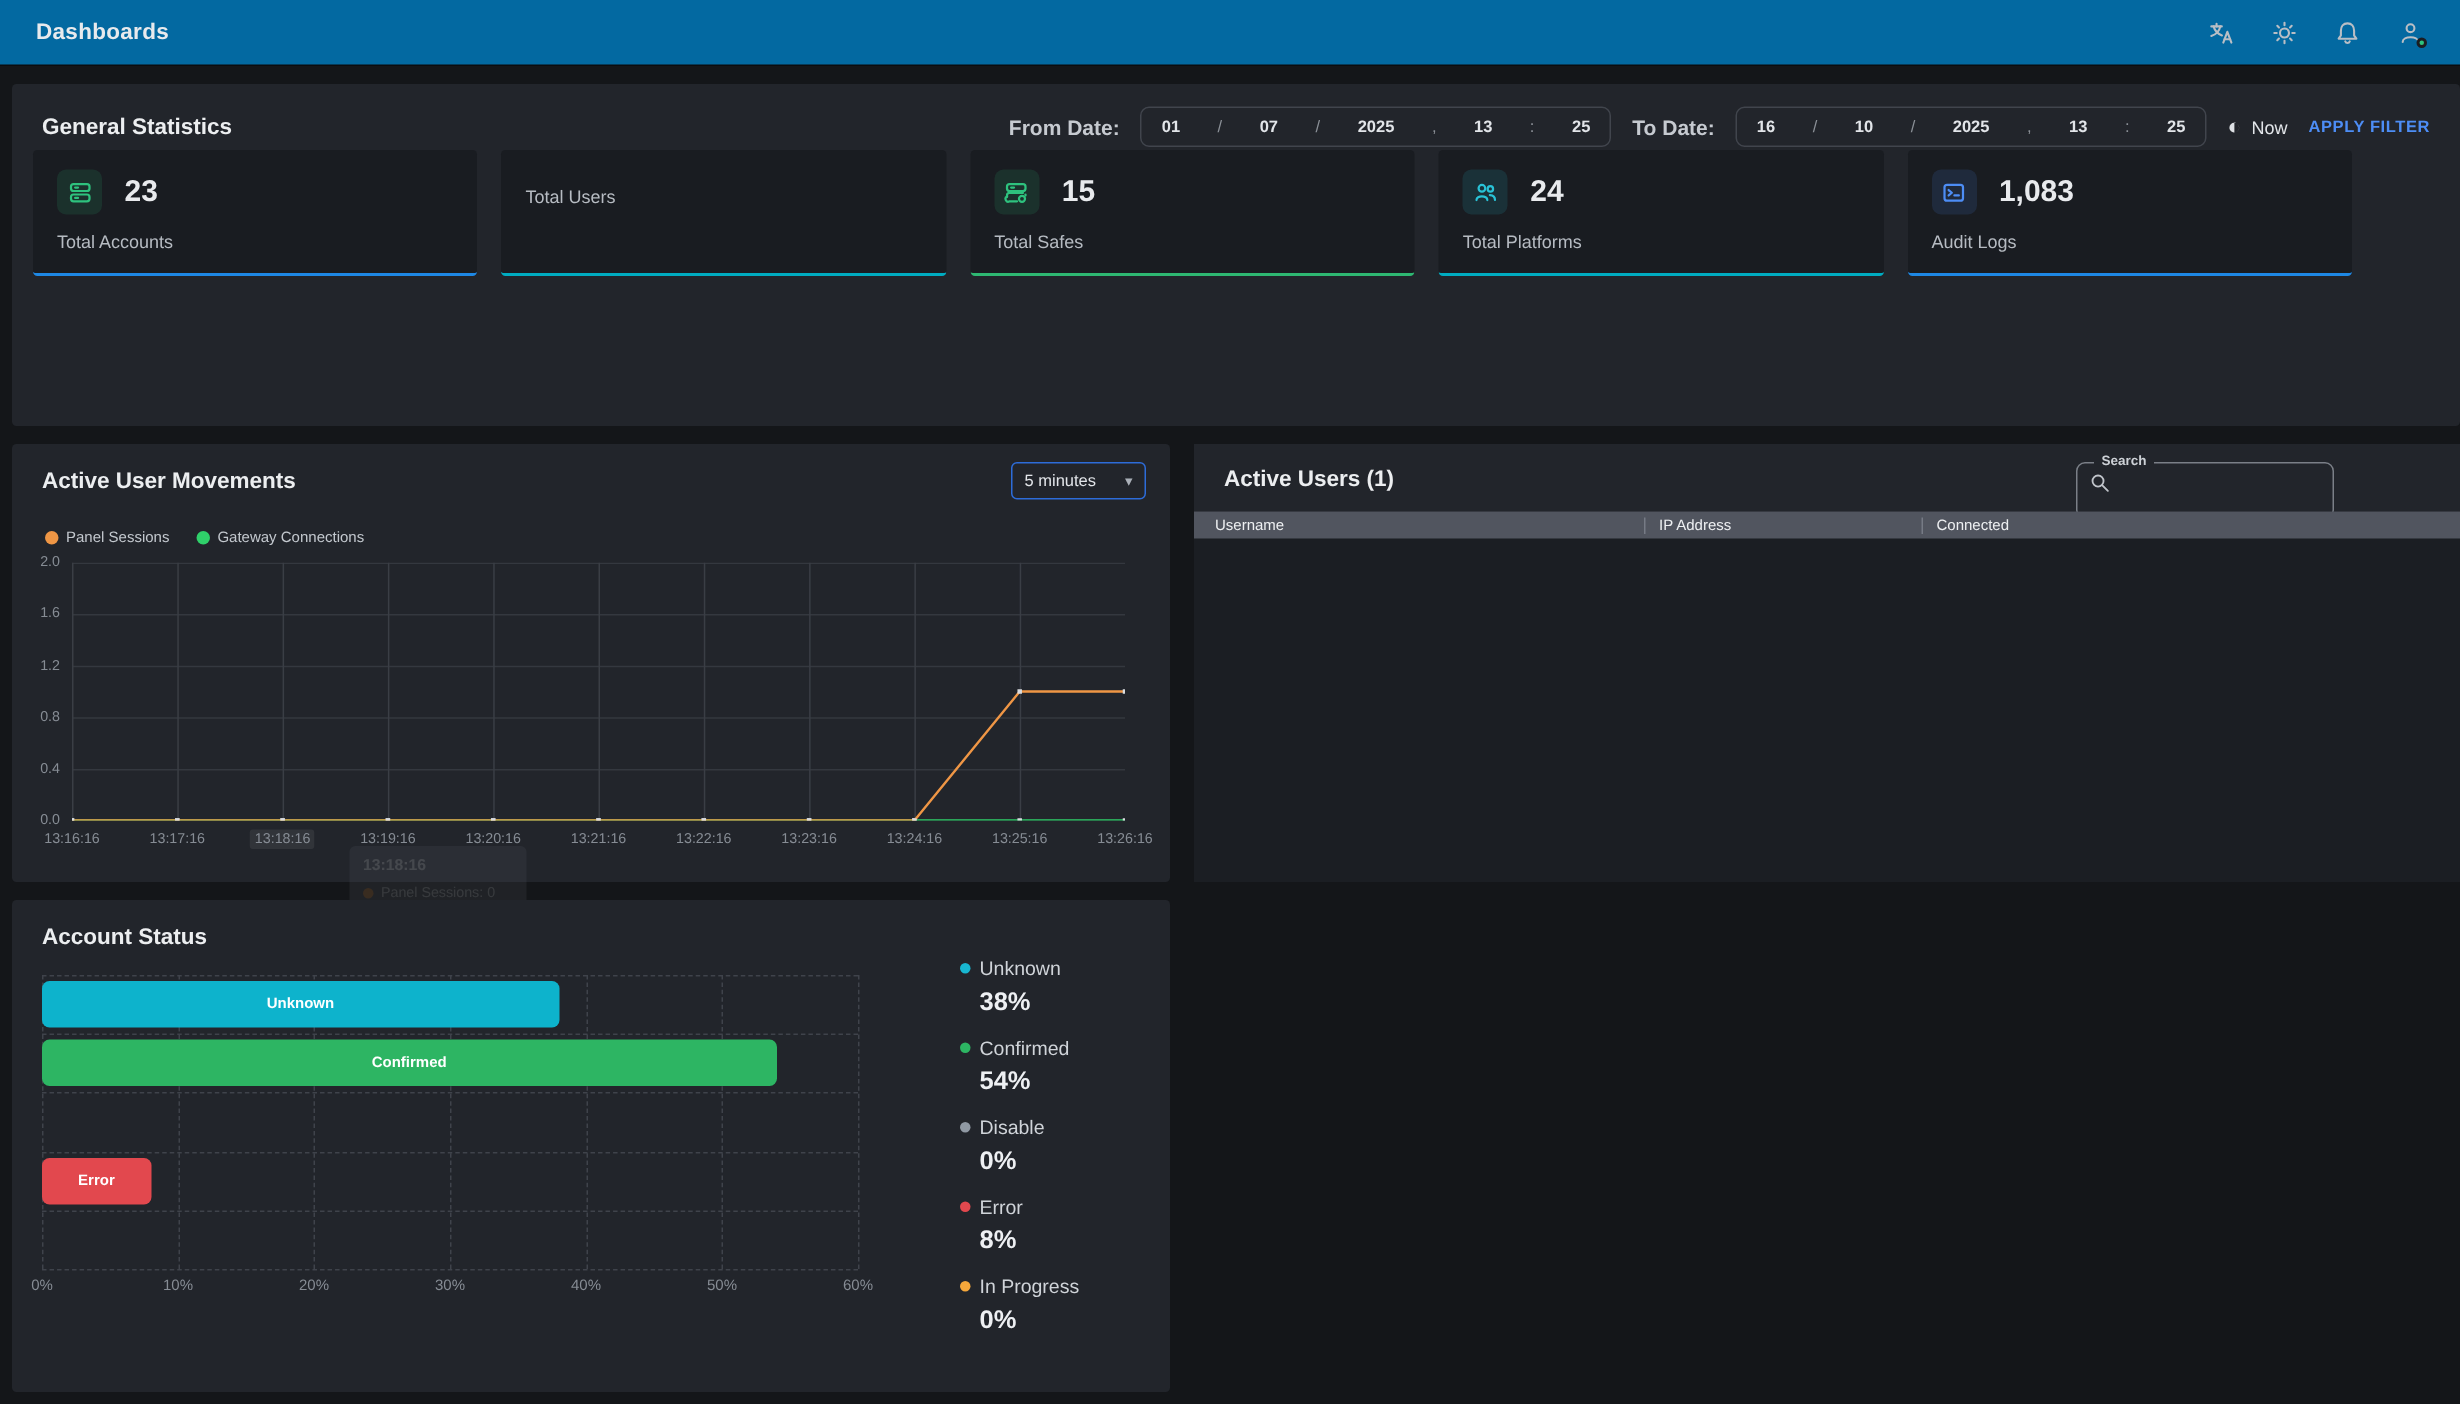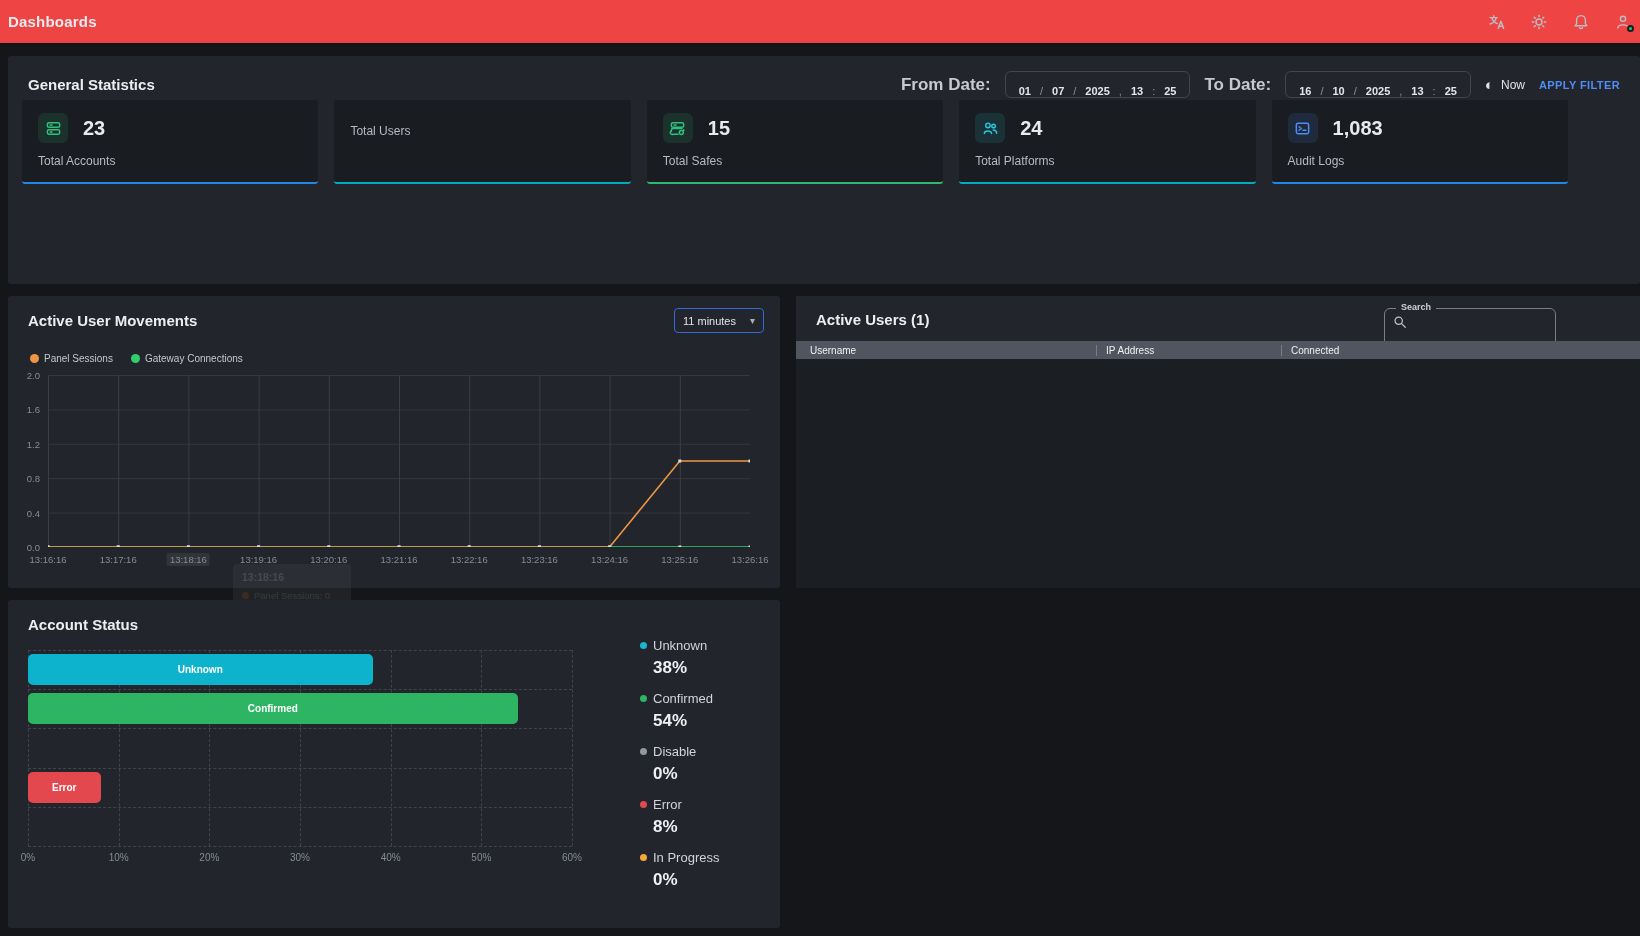--- a/index.html
+++ b/index.html
@@ -1,38 +1,38 @@
 <!DOCTYPE html>
 <html><head>
 <meta charset="utf-8">
 <style>
   * { margin:0; padding:0; box-sizing:border-box; }
   body { background:#0e1013; font-family:"Liberation Sans", sans-serif; }
   .app { position:relative; width:1640px; height:936px; background:#141619; overflow:hidden; }
 
   
-  .topbar { position:absolute; left:0; top:0; right:0; height:44px; background:#ef4444;
-            border-bottom:1px solid #0b0c0f; display:flex; align-items:center; padding:0 8px; }
+  .topbar { position:absolute; left:0; top:0; right:0; height:44px; background:#0369a1;
+            border-bottom:1px solid #0b0c0f; display:flex; align-items:center; padding:0 24px; }
   .topbar-title { font-size:15px; font-weight:700; color:#e8eaed; letter-spacing:.2px; }
   .topbar-icons { margin-left:auto; display:flex; align-items:center; gap:24px; color:#b9bec5; }
   .tb-icon { width:18px; height:18px; position:relative; cursor:pointer; }
   .tb-icon svg { width:18px; height:18px; stroke:#b9bec5; fill:none; stroke-width:1.4; stroke-linecap:round; stroke-linejoin:round; }
   .status-dot { position:absolute; right:-2px; bottom:-1px; width:7px; height:7px; border-radius:50%;
                 border:2px solid #1b1d22; }
 
   
   .panel { background:#22252b; border-radius:3px; }
   .panel-title { font-size:15px; font-weight:700; color:#eceef0; }
 
   
   .panel-stats { position:absolute; left:8px; right:0; top:56px; height:228px; }
   .stats-head { display:flex; align-items:center; padding:15px 20px 0 20px; }
   .filters { margin-left:auto; display:flex; align-items:center; gap:14px; }
-  .filter-label { font-size:17px; color:#c6cad0; font-weight:700; }
-  .date-box { display:flex; align-items:flex-end; gap:9px; border:1px solid #41454d; border-radius:6px;
+  .filter-label { font-size:14px; color:#c6cad0; font-weight:700; }
+  .date-box { display:flex; align-items:center; gap:25px; border:1px solid #41454d; border-radius:6px;
               height:27px; padding:0 13px; font-size:11px; color:#e2e5e9; font-weight:700; }
   .date-sep { color:#8b9097; font-weight:400; }
   .now-wrap { display:flex; align-items:center; gap:7px; color:#e2e5e9; font-size:12px; cursor:pointer; }
   .now-glyph { font-size:15px; color:#dfe2e6; line-height:1; }
   .apply-btn { background:none; border:none; color:#4d8df5; font-family:inherit; font-size:11px;
                font-weight:700; letter-spacing:.4px; cursor:pointer; }
   .cards { position:absolute; left:14px; right:72px; top:44px; display:grid;
            grid-template-columns:repeat(5,1fr); gap:8px 16px; }
   .stat-card { background:#191c21; border-radius:3px; height:84px; padding:13px 16px;
                border-bottom:2px solid transparent; }
@@ -246,21 +246,21 @@
           <div class="stat-value">1,083</div>
         </div>
         <div class="stat-label">Audit Logs</div>
       </div>
     </div>
   </div>
 
   <div class="panel panel-movements">
     <div class="panel-title mv-title">Active User Movements</div>
     <div class="range-select">
-      <span>11 minutes</span>
+      <span>5 minutes</span>
       <span class="range-caret">▾</span>
     </div>
     <div class="mv-legend">
       <div class="mv-legend-item">
         <span class="mv-dot" id="mv-dot-0" style="background: rgb(239, 150, 69);"></span>
         <span>Panel Sessions</span>
       </div>
       <div class="mv-legend-item">
         <span class="mv-dot" id="mv-dot-1" style="background: rgb(47, 208, 106);"></span>
         <span>Gateway Connections</span>

